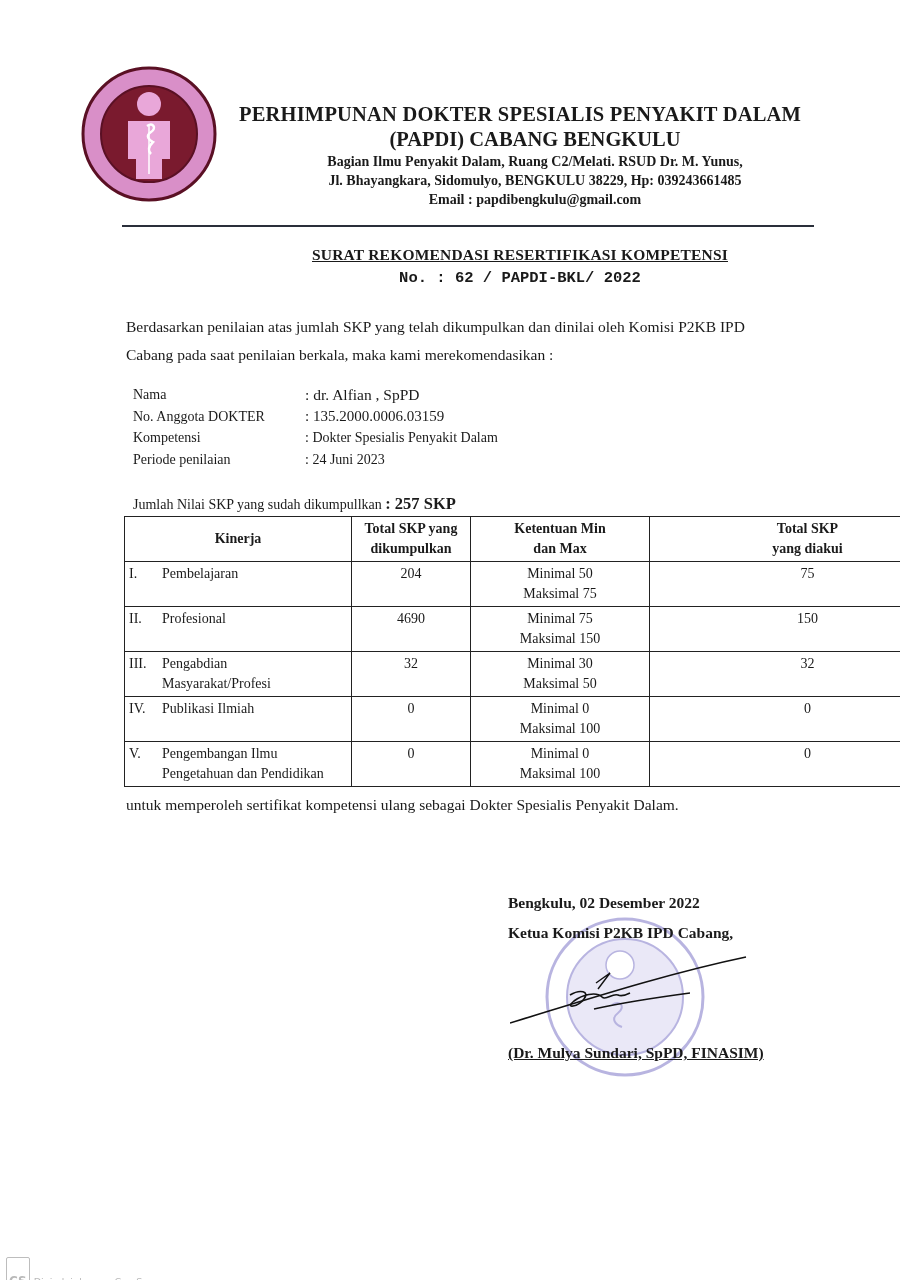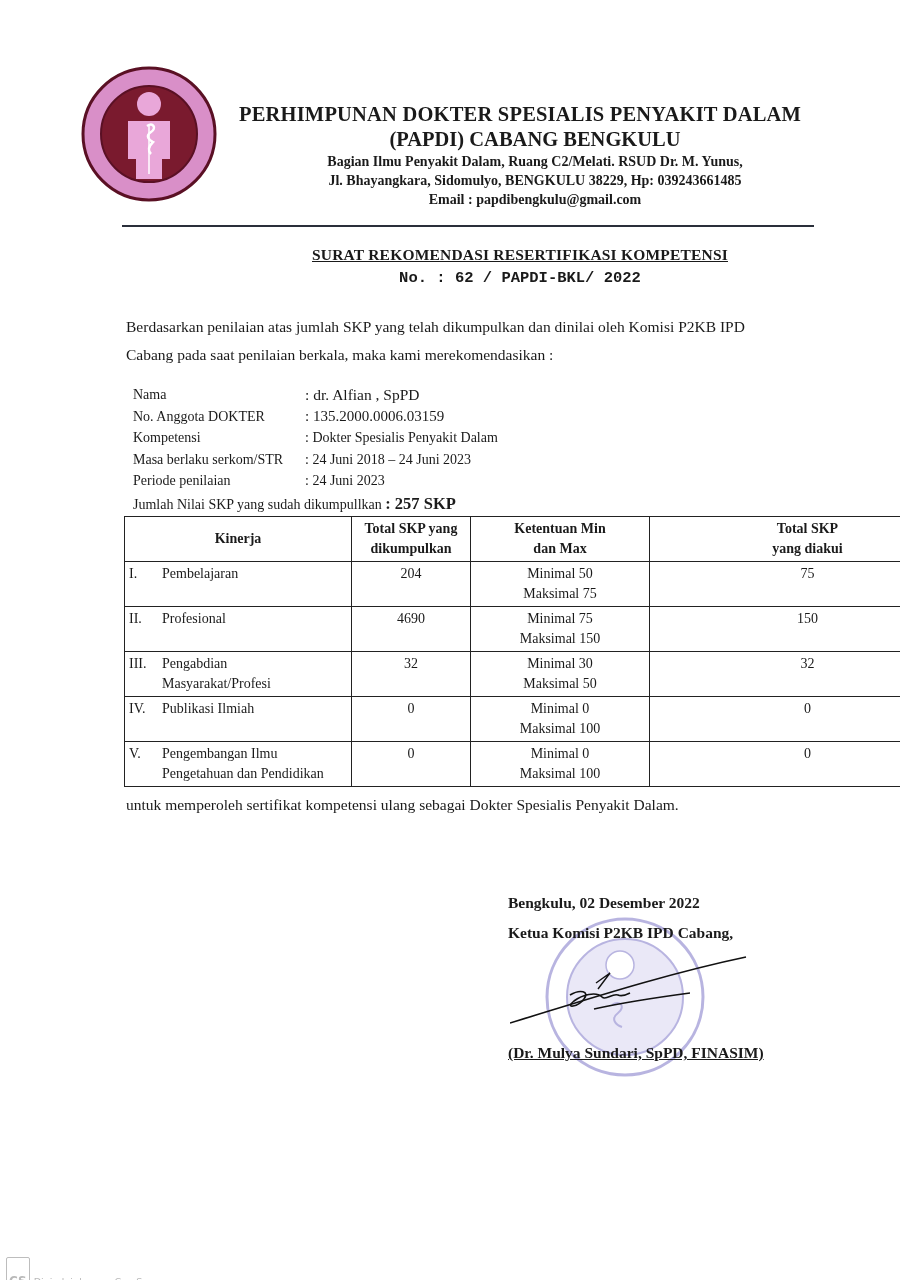--- a/index.html
+++ b/index.html
@@ -79,24 +79,20 @@
     </div>
   <div class="info-row">
       <span class="info-label">No. Anggota DOKTER</span>
       <span style="font-size:15px">: 135.2000.0006.03159</span>
     </div>
   <div class="info-row">
       <span class="info-label">Kompetensi</span>
       <span>: Dokter Spesialis Penyakit Dalam</span>
     </div>
   <div class="info-row">
-      <span class="info-label">Masa berlaku serkom/STR</span>
-      <span>: 24 Juni 2018 – 24 Juni 2023</span>
-    </div>
-  <div class="info-row">
       <span class="info-label">Periode penilaian</span>
       <span>: 24 Juni 2023</span>
     </div>
 </div>
 
 <div class="total-line">
   <span>Jumlah Nilai SKP yang  sudah dikumpullkan</span>
   <span class="big">: 257 SKP</span>
 </div>
 

